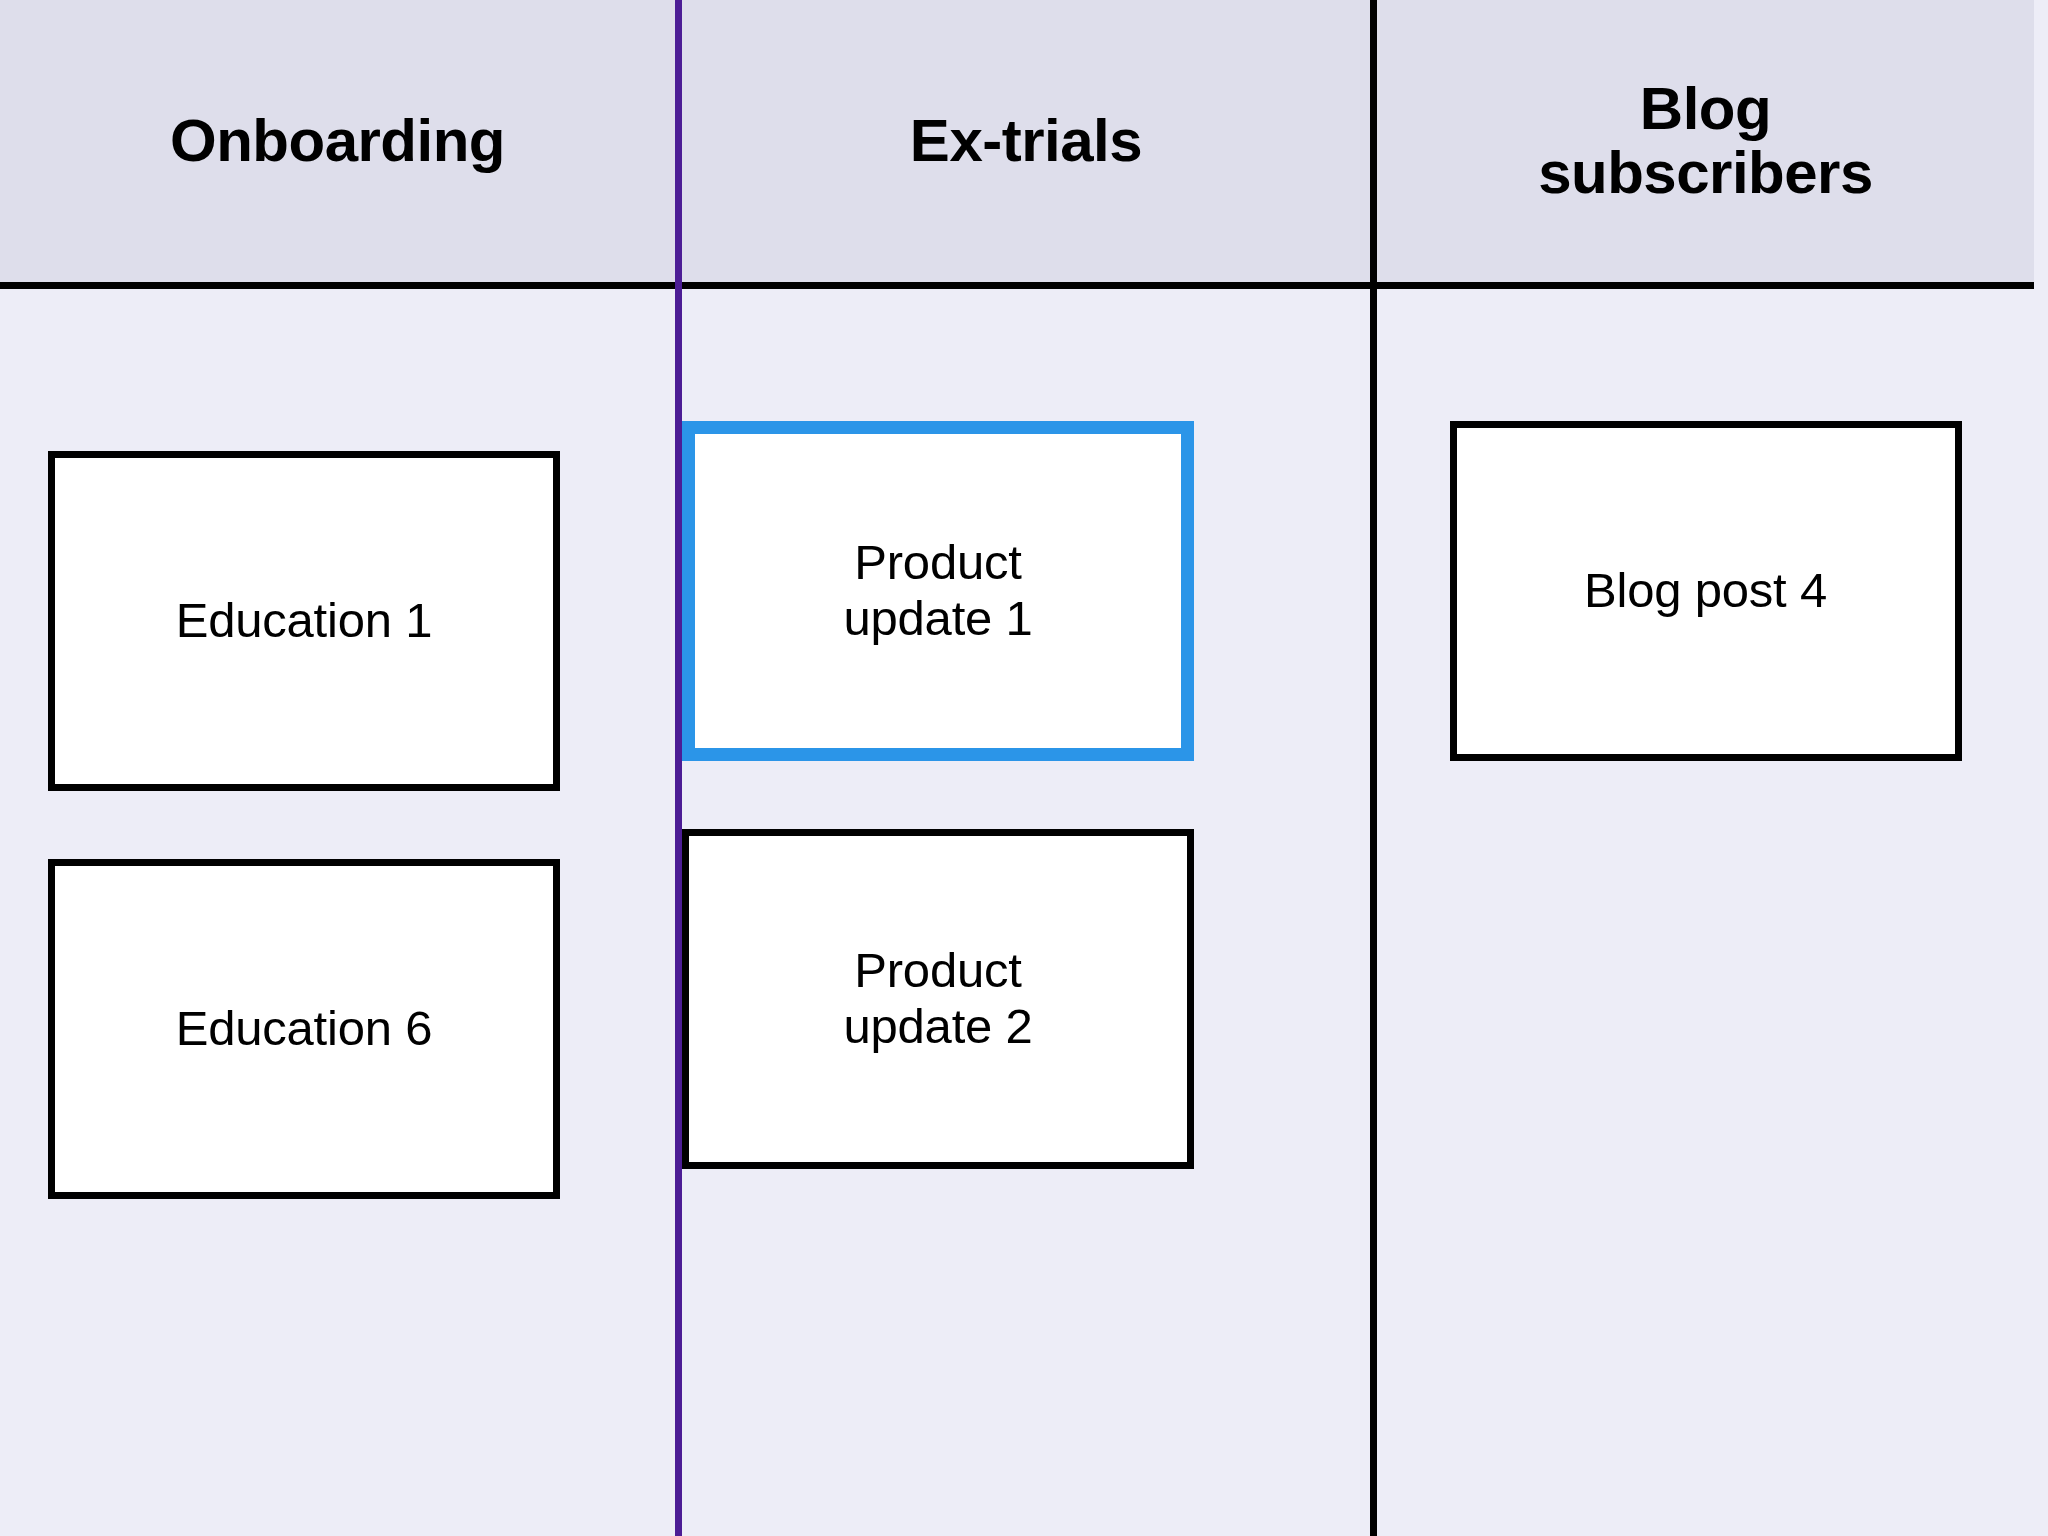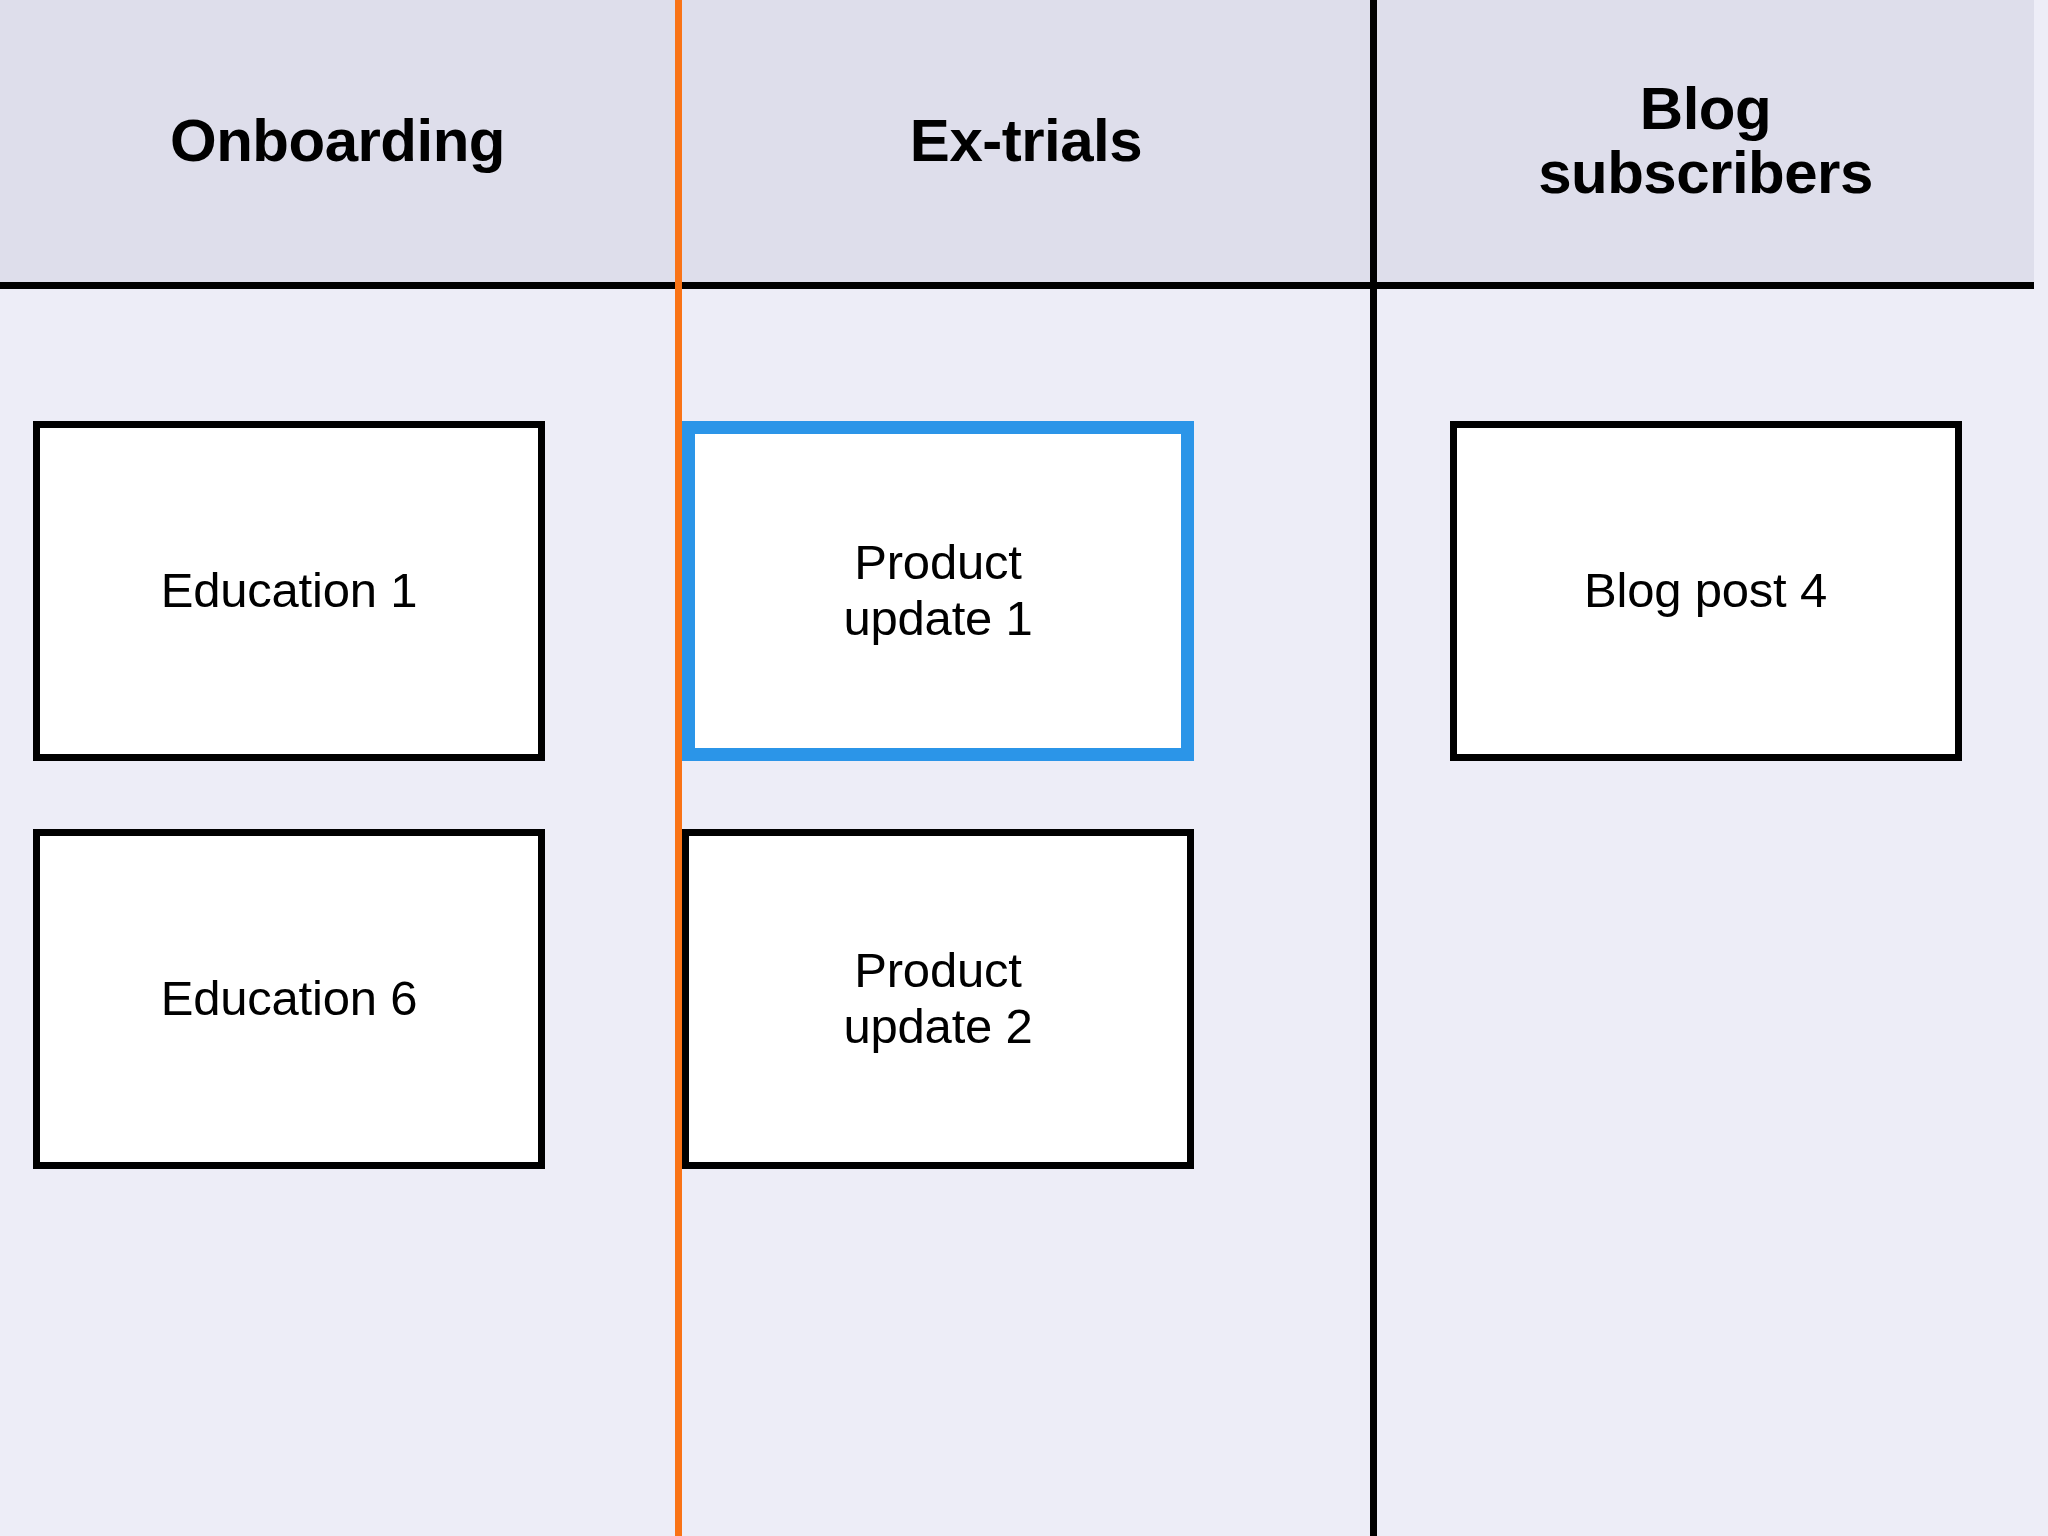--- a/index.html
+++ b/index.html
@@ -31,21 +31,21 @@
     position: relative;
     flex: 0 0 auto;
     box-sizing: border-box;
     display: flex;
     flex-direction: column;
     align-items: stretch;
     background: #ededf7;
     overflow: hidden;
   }
   .column.col-1 { width: 675px; }
-  .column.col-2 { width: 702px; border-left: 7px solid #f97316; border-right: 7px solid #000000; }
+  .column.col-2 { width: 702px; border-left: 7px solid #4c1d95; border-right: 7px solid #000000; }
   .column.col-3 { width: 657px; }
 
   
   .col-header {
     box-sizing: border-box;
     height: 289px;
     flex: 0 0 289px;
     background: #dedeeb;
     border-bottom: 7px solid #000000;
     display: flex;
@@ -67,21 +67,21 @@
   
   .col-body {
     box-sizing: border-box;
     flex: 1 1 auto;
     padding: 132px 0 0 0;
     display: flex;
     flex-direction: column;
     align-items: center;
   }
   .col-1 .col-body { padding-left: 0; padding-right: 0; align-items: flex-start; }
-  .col-1 .col-body { padding-left: 33px; }
+  .col-1 .col-body { padding-left: 48px; margin-top: 30px; }
   .col-2 .col-body { align-items: flex-start; }
   .col-3 .col-body { align-items: center; }
 
   .card {
     box-sizing: border-box;
     width: 512px;
     height: 340px;
     background: #ffffff;
     border: 7px solid #000000;
     display: flex;

